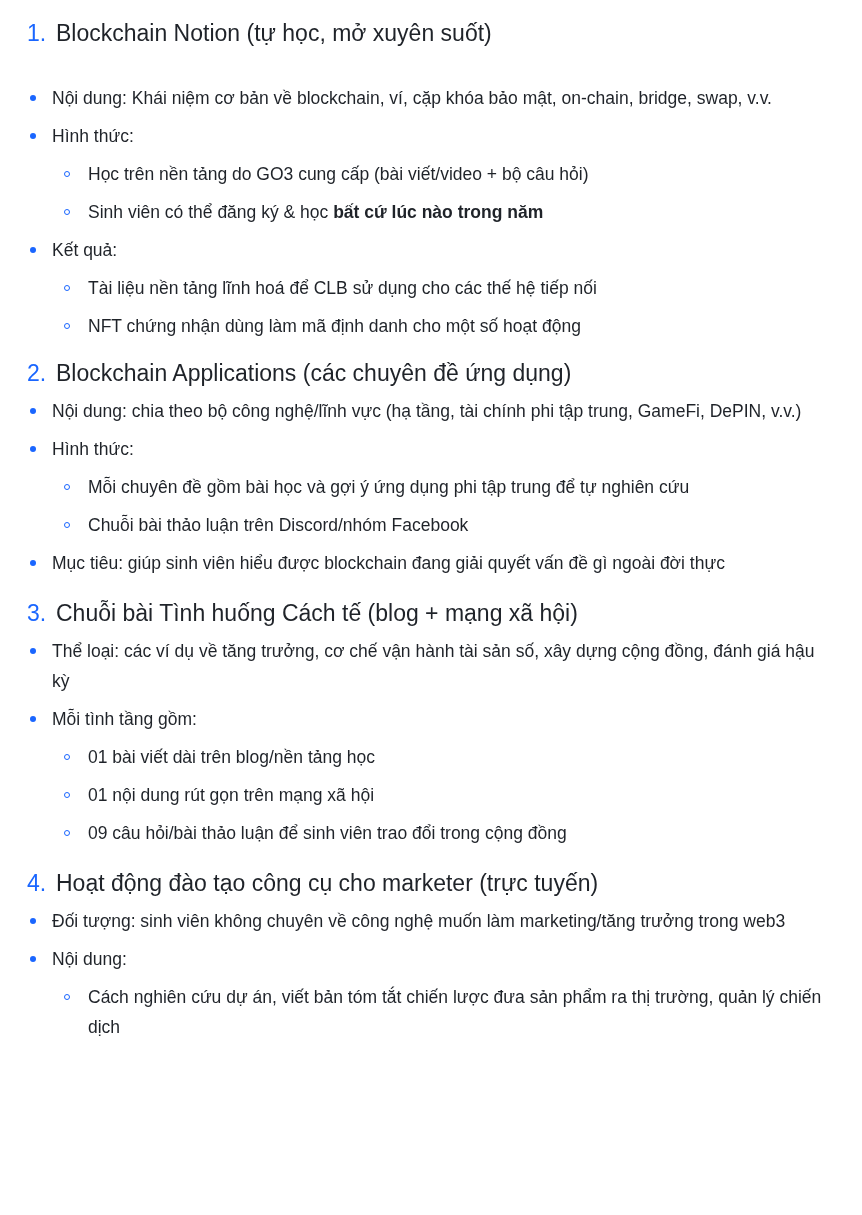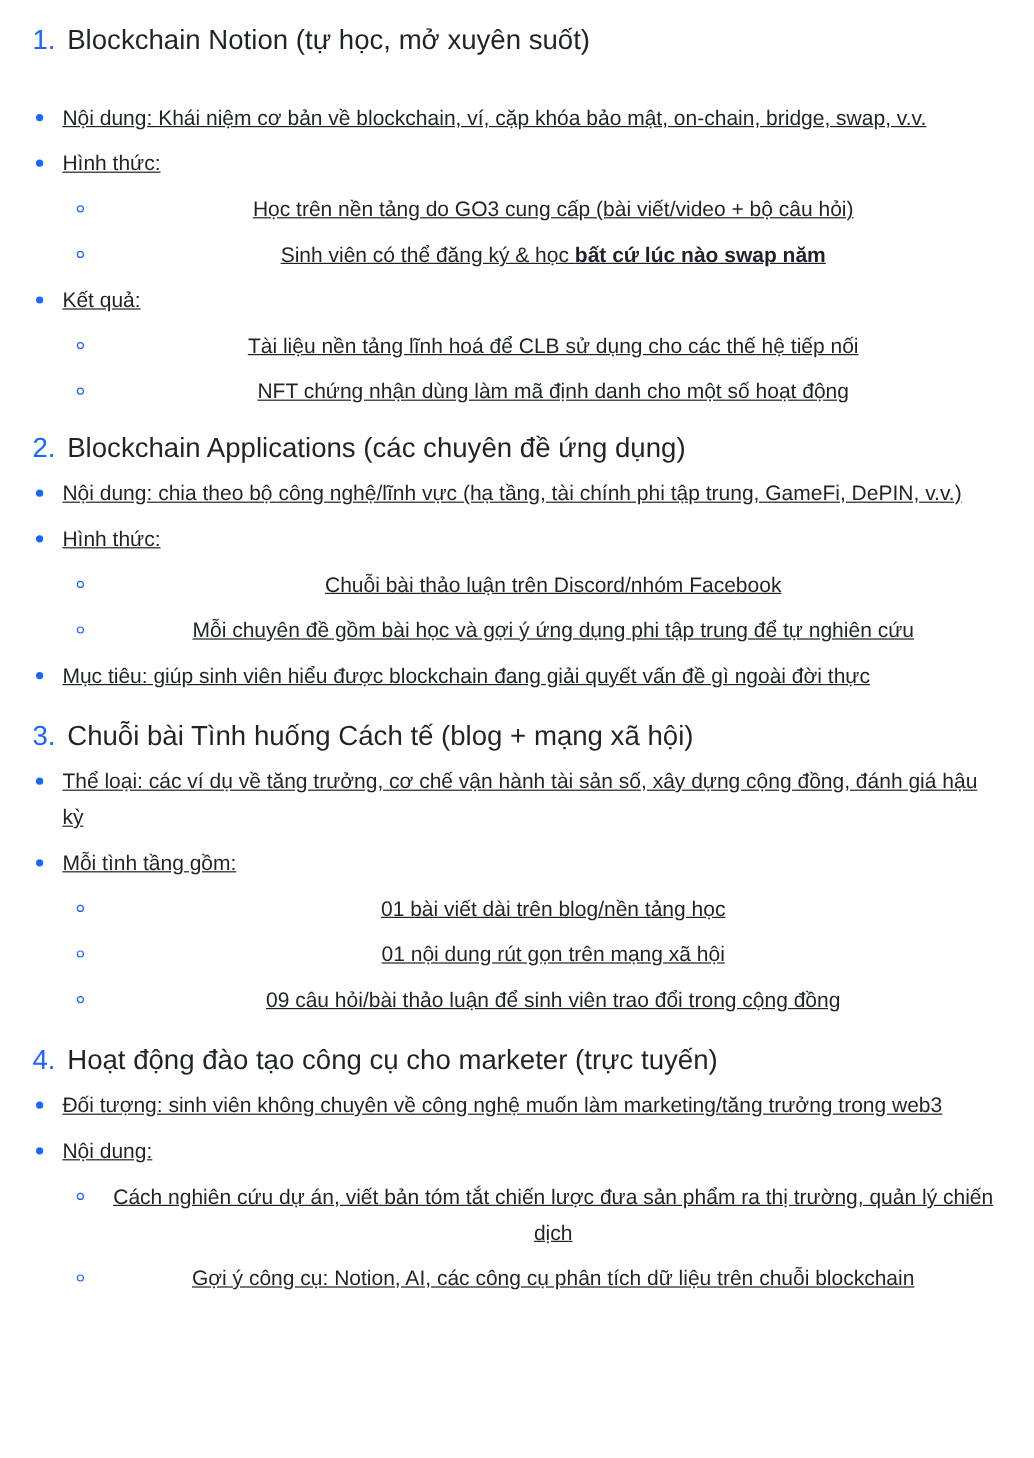--- a/index.html
+++ b/index.html
@@ -13,26 +13,26 @@
   .heading {
     display: flex; align-items: baseline;
     font-size: 23px; font-weight: normal; color: #1f2329;
     margin: 0;
   }
   .heading .num { color: #1a66ff; margin-right: 9px; min-width: 20px; }
   .s1 .heading { padding-top: 20px; height: 30px; margin-bottom: 33px; }
   .s2 .heading { padding-top: 11px; height: 30px; margin-bottom: 6px; }
   .s3 .heading { padding-top: 14px; height: 30px; margin-bottom: 6px; }
   .s4 .heading { padding-top: 14px; height: 30px; margin-bottom: 6px; }
-  ul.l1 { list-style: none; margin: 0; padding: 0; text-decoration: underline; }
+  ul.l1 { list-style: none; margin: 0; padding: 0; }
   ul.l1 > li { position: relative; padding-left: 25px; font-size: 17.5px; line-height: 30px; margin-bottom: 8px; }
   ul.l1 > li > .bullet {
     position: absolute; left: 3px; top: 12px; width: 6px; height: 6px; border-radius: 50%; background: #1a66ff;
   }
-  ul.l2 { list-style: none; margin: 8px 0 0 0; padding: 0; text-align: center; }
+  ul.l2 { list-style: none; margin: 8px 0 0 0; padding: 0; }
   ul.l2 > li { position: relative; padding-left: 36px; font-size: 17.5px; line-height: 30px; margin-bottom: 8px; }
   ul.l2 > li > .bullet {
     position: absolute; left: 12px; top: 12px; width: 4px; height: 4px; border-radius: 50%; border: 1.2px solid #1a66ff; background: #fff;
   }
   ul.l2 > li:last-child { margin-bottom: 0; }
   .txt { display: inline; }
   b { font-weight: bold; }
 </style>
 </head>
 <body>
@@ -42,43 +42,43 @@
   <div class="section s1">
     <h2 class="heading">
       <span class="num">1.</span>
       <span>Blockchain Notion (tự học, mở xuyên suốt)</span>
     </h2>
     <ul class="l1">
       <li><span class="bullet"></span><span class="txt">Nội dung: Khái niệm cơ bản về blockchain, ví, cặp khóa bảo mật, on-chain, bridge, swap, v.v.</span></li>
       <li><span class="bullet"></span><span class="txt">Hình thức:</span>
         <ul class="l2">
           <li><span class="bullet"></span><span class="txt">Học trên nền tảng do GO3 cung cấp (bài viết/video + bộ câu hỏi)</span></li>
-          <li><span class="bullet"></span><span class="txt">Sinh viên có thể đăng ký &amp; học </span><b>bất cứ lúc nào swap năm</b></li>
+          <li><span class="bullet"></span><span class="txt">Sinh viên có thể đăng ký &amp; học </span><b>bất cứ lúc nào trong năm</b></li>
         </ul>
       </li>
       <li><span class="bullet"></span><span class="txt">Kết quả:</span>
         <ul class="l2">
           <li><span class="bullet"></span><span class="txt">Tài liệu nền tảng lĩnh hoá để CLB sử dụng cho các thế hệ tiếp nối</span></li>
           <li><span class="bullet"></span><span class="txt">NFT chứng nhận dùng làm mã định danh cho một số hoạt động</span></li>
         </ul>
       </li>
     </ul>
   </div>
 
   <div class="section s2">
     <h2 class="heading">
       <span class="num">2.</span>
       <span>Blockchain Applications (các chuyên đề ứng dụng)</span>
     </h2>
     <ul class="l1">
       <li><span class="bullet"></span><span class="txt">Nội dung: chia theo bộ công nghệ/lĩnh vực (hạ tầng, tài chính phi tập trung, GameFi, DePIN, v.v.)</span></li>
       <li><span class="bullet"></span><span class="txt">Hình thức:</span>
         <ul class="l2">
+          <li><span class="bullet"></span><span class="txt">Mỗi chuyên đề gồm bài học và gợi ý ứng dụng phi tập trung để tự nghiên cứu</span></li>
           <li><span class="bullet"></span><span class="txt">Chuỗi bài thảo luận trên Discord/nhóm Facebook</span></li>
-          <li><span class="bullet"></span><span class="txt">Mỗi chuyên đề gồm bài học và gợi ý ứng dụng phi tập trung để tự nghiên cứu</span></li>
         </ul>
       </li>
       <li><span class="bullet"></span><span class="txt">Mục tiêu: giúp sinh viên hiểu được blockchain đang giải quyết vấn đề gì ngoài đời thực</span></li>
     </ul>
   </div>
 
   <div class="section s3">
     <h2 class="heading">
       <span class="num">3.</span>
       <span>Chuỗi bài Tình huống Cách tế (blog + mạng xã hội)</span>
@@ -98,19 +98,18 @@
   <div class="section s4">
     <h2 class="heading">
       <span class="num">4.</span>
       <span>Hoạt động đào tạo công cụ cho marketer (trực tuyến)</span>
     </h2>
     <ul class="l1">
       <li><span class="bullet"></span><span class="txt">Đối tượng: sinh viên không chuyên về công nghệ muốn làm marketing/tăng trưởng trong web3</span></li>
       <li><span class="bullet"></span><span class="txt">Nội dung:</span>
         <ul class="l2">
           <li><span class="bullet"></span><span class="txt">Cách nghiên cứu dự án, viết bản tóm tắt chiến lược đưa sản phẩm ra thị trường, quản lý chiến dịch</span></li>
-          <li><span class="bullet"></span><span class="txt">Gợi ý công cụ: Notion, AI, các công cụ phân tích dữ liệu trên chuỗi blockchain</span></li>
         </ul>
       </li>
     </ul>
   </div>
 
 </div>
 
 </body></html>

